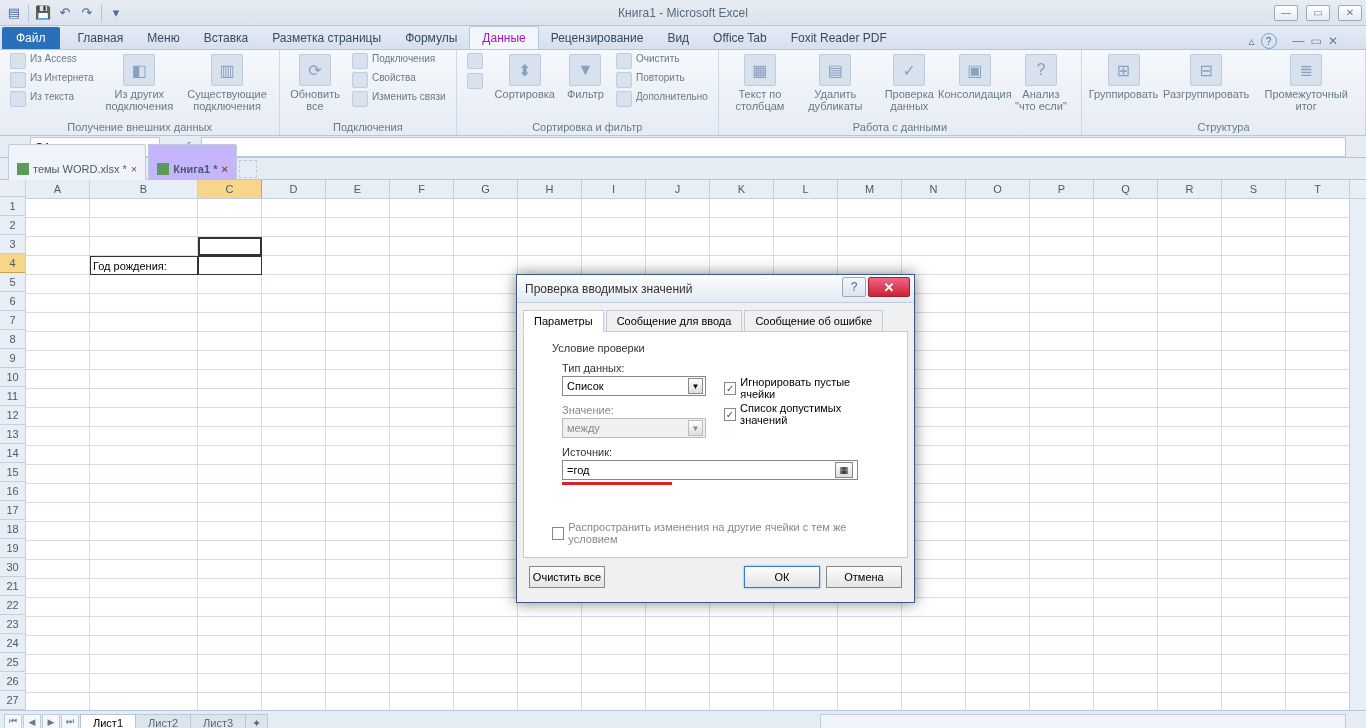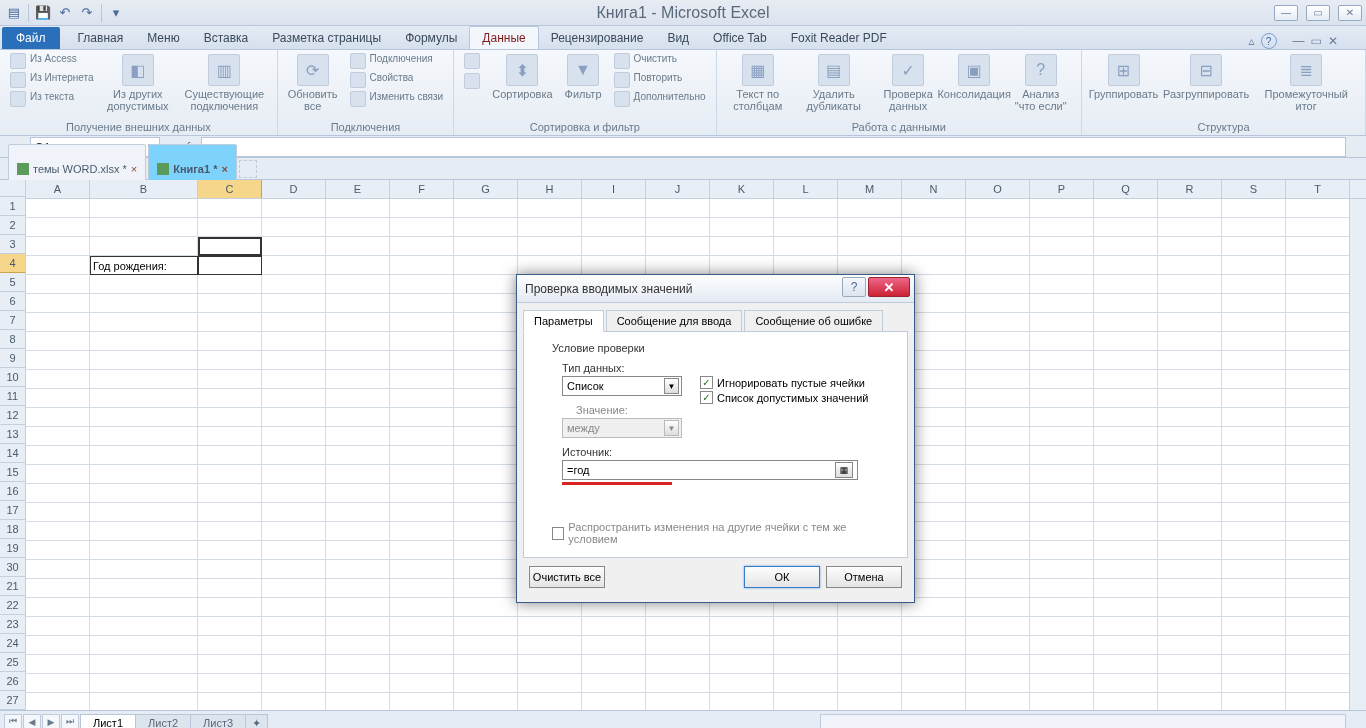--- a/index.html
+++ b/index.html
@@ -3,29 +3,29 @@
 <meta charset="utf-8">
 <style>
 * { box-sizing: border-box; margin: 0; padding: 0; font-family: "Segoe UI", Tahoma, sans-serif; }
 body { width: 1366px; height: 728px; background: #fff; overflow: hidden; position: relative; font-size: 12px; }
 
 
 .titlebar { height: 26px; background: linear-gradient(#e8ecf3, #dbe3ef); display: flex; align-items: center; padding: 0 4px; border-bottom: 1px solid #b8c6db; position: relative; }
 .qat { display: flex; align-items: center; gap: 2px; }
 .qat-btn { width: 20px; height: 20px; display: flex; align-items: center; justify-content: center; color: #4a6a9a; font-size: 13px; cursor: pointer; }
 .qat-sep { width: 1px; height: 18px; background: #b8c6db; margin: 0 2px; }
-.title-text { position: absolute; left: 50%; transform: translateX(-50%); color: #5a6a7a; font-size: 16px; }
+.title-text { position: absolute; left: 50%; transform: translateX(-50%); color: #5a6a7a; font-size: 12px; }
 .winbtns { position: absolute; right: 4px; display: flex; gap: 8px; align-items: center; }
 .winbtn { width: 24px; height: 16px; border: 1px solid #99aac4; border-radius: 2px; display: flex; align-items: center; justify-content: center; color: #6a7a9a; font-size: 10px; cursor: pointer; background: linear-gradient(#fff,#e6ecf5); }
 
 
 .tabstrip { height: 24px; background: linear-gradient(#e4ebf5, #d6e0ee); display: flex; align-items: flex-end; padding: 0 2px; border-bottom: 1px solid #b8c6db; position: relative; text-align: center; }
 .file-tab { background: #2a6fb9; color: #fff; padding: 4px 14px; font-size: 12px; border-radius: 2px 2px 0 0; margin-right: 6px; cursor: pointer; }
 .tab { padding: 4px 12px; color: #3a4a5a; font-size: 12px; cursor: pointer; }
-.tab.active { background: #f3f6fb; border: 1px solid #b8c6db; border-bottom: none; border-radius: 2px 2px 0 0; color: #7f1d1d; }
+.tab.active { background: #f3f6fb; border: 1px solid #b8c6db; border-bottom: none; border-radius: 2px 2px 0 0; color: #a21caf; }
 .tabstrip-right { position: absolute; right: 28px; display: flex; gap: 6px; align-items: center; color: #6a7a9a; }
 .help-icon { width: 16px; height: 16px; border: 1px solid #7aa0d0; border-radius: 50%; display: flex; align-items: center; justify-content: center; color: #3a6aaa; font-size: 10px; cursor: pointer; }
 
 
 .ribbon { height: 86px; background: linear-gradient(#f5f8fc, #e6ecf4); border-bottom: 1px solid #b8c6db; display: flex; }
 .group { border-right: 1px solid #cdd8e6; padding: 2px 6px 1px 6px; display: flex; flex-direction: column; justify-content: space-between; }
 .group-body { display: flex; gap: 4px; align-items: flex-start; flex: 1; }
 .group-label { text-align: center; font-size: 11px; color: #6a7a8a; padding: 1px 0; position: relative; }
 .bigbtn { display: flex; flex-direction: column; align-items: center; justify-content: flex-start; padding: 2px 4px; min-width: 44px; cursor: pointer; color: #6a7a8a; }
 .bigbtn .ico { width: 32px; height: 32px; background: #d8e2ef; border: 1px solid #c0ccdc; border-radius: 2px; margin-bottom: 2px; display:flex; align-items:center; justify-content:center; color:#8aa0c0; font-size:16px; }
@@ -36,21 +36,21 @@
 
 
 .namebar { height: 22px; background: #e6ecf4; border-bottom: 1px solid #b8c6db; display: flex; align-items: center; text-align: center; }
 .namebox { width: 130px; height: 20px; border: 1px solid #b8c6db; background: #fff; margin: 0 20px 0 30px; display: flex; align-items: center; justify-content: space-between; padding: 0 4px; font-size: 11px; }
 .fx { color: #7a7a7a; font-style: italic; margin: 0 6px; }
 .fbar { flex: 1; height: 20px; border: 1px solid #b8c6db; background: #fff; margin-right: 20px; }
 
 
 .doctabs { height: 22px; background: #e6ecf4; border-bottom: 1px solid #b8c6db; display: flex; align-items: center; padding: 0 8px; gap: 2px; }
 .doctab { display: flex; align-items: center; gap: 4px; padding: 18px 8px; border: 1px solid #c0ccdc; background: #f0f4fa; font-size: 11px; color: #4a5a6a; cursor: pointer; border-radius: 2px 2px 0 0; }
-.doctab.active { background: #7dd3fc; font-weight: bold; }
+.doctab.active { background: #c4b5fd; font-weight: bold; }
 .doctab .xico { width: 12px; height: 12px; background: #5a9a5a; display: inline-block; }
 .doctab .close { color: #8a4a3a; cursor: pointer; }
 .newdoc { width: 18px; height: 18px; border: 1px dashed #c0ccdc; cursor: pointer; }
 
 
 .gridwrap { position: relative; height: 530px; display: flex; }
 .rowhdrs { width: 26px; background: #e8eef5; border-right: 1px solid #c6d0dc; }
 .rowhdr { height: 19px; border-bottom: 1px solid #c6d0dc; text-align: center; font-size: 11px; color: #4a5a6a; line-height: 19px; }
 .rowhdr.sel { background: #f6d68a; border-color: #caa34a; }
 .cols { flex: 1; overflow: hidden; position: relative; }
@@ -80,21 +80,21 @@
 .dlg-btns { position: absolute; right: 4px; top: 2px; display: flex; gap: 2px; }
 .dlg-help { width: 24px; height: 20px; background: linear-gradient(#f4f7fb,#dce4ee); border: 1px solid #9ab; border-radius: 2px; display: flex; align-items: center; justify-content: center; color: #4a6a9a; cursor: pointer; font-size: 12px; }
 .dlg-close { width: 42px; height: 20px; background: linear-gradient(#e68,#c23); border: 1px solid #923; border-radius: 2px; display: flex; align-items: center; justify-content: center; color: #fff; cursor: pointer; font-size: 13px; font-weight: bold; }
 .dlg-body { padding: 6px; }
 .dlg-tabs { display: flex; border-bottom: 1px solid #c0ccdc; }
 .dlg-tab { padding: 4px 10px; border: 1px solid #c0ccdc; background: #f0f0f0; font-size: 11px; cursor: pointer; position: relative; top: 1px; margin-right: 2px; }
 .dlg-tab.active { background: #fff; border-bottom: 1px solid #fff; }
 .dlg-panel { border: 1px solid #c0ccdc; border-top: none; background: #fff; padding: 10px 28px; min-height: 210px; }
 .fldlabel { font-size: 11px; color: #333; margin: 6px 0 2px 0; }
 .fldlabel.section { margin-top: 0; }
-.combo { width: 120px; height: 20px; border: 1px solid #888; background: #fff; display: flex; align-items: center; justify-content: space-between; padding: 0 2px 0 4px; font-size: 11px; }
+.combo { width: 144px; height: 20px; border: 1px solid #888; background: #fff; display: flex; align-items: center; justify-content: space-between; padding: 0 2px 0 4px; font-size: 11px; }
 .combo.disabled { background: #f0f0f0; color: #888; border-color: #bbb; }
 .combo .arr { width: 15px; height: 16px; border: 1px solid #888; background: linear-gradient(#fff,#ddd); display: flex; align-items: center; justify-content: center; font-size: 8px; }
 .combo.disabled .arr { border-color: #bbb; }
 .chkrow { display: flex; align-items: center; gap: 4px; font-size: 11px; margin: 2px 0; }
 .chk { width: 13px; height: 13px; border: 1px solid #888; background: #fff; display: flex; align-items: center; justify-content: center; font-size: 10px; color: #2a6a2a; }
 .srcinput { width: 296px; height: 20px; border: 1px solid #888; padding: 0 4px; font-size: 11px; display: flex; align-items: center; justify-content: space-between; }
 .srcinput .txt { flex: 1; }
 .refbtn { width: 18px; height: 16px; border: 1px solid #888; background: linear-gradient(#fff,#ddd); display: flex; align-items: center; justify-content: center; font-size: 9px; cursor: pointer; }
 .redline { height: 3px; background: #d22; width: 110px; margin-top: 2px; }
 .dlg-footer { display: flex; justify-content: space-between; padding: 8px 6px; }
@@ -157,21 +157,21 @@
             <span>Из Интернета</span>
           </div>
         <div class="smallbtn">
             <span class="sico"></span>
             <span>Из текста</span>
           </div>
       </div>
       <div class="bigbtn">
           <div class="ico">◧</div>
           <div class="lbl">Из других
-допустимых</div>
+подключения</div>
         </div>
       <div class="bigbtn">
           <div class="ico">▥</div>
           <div class="lbl">Существующие
 подключения</div>
         </div>
     </div>
     <div class="group-label">Получение внешних данных</div>
   </div>
   <div class="group">
@@ -990,21 +990,21 @@
     </div>
     <div class="dlg-panel">
       <div class="fldlabel section">Условие проверки</div>
       <div class="flexrow">
         <div>
           <div class="fldlabel" style="margin-left:10px">Тип данных:</div>
           <div class="combo" style="margin-left:10px">
               <span>Список</span>
               <div class="arr">▼</div>
             </div>
-          <div class="fldlabel" style="margin-left:24px;margin-top:8px;color:#888">Значение:</div>
+          <div class="fldlabel" style="margin-left:10px;margin-top:8px;color:#888">Значение:</div>
           <div class="combo disabled" style="margin-left:10px">
               <span>между</span>
               <div class="arr">▼</div>
             </div>
         </div>
         <div style="padding-top:18px">
           <div class="chkrow">
               <div class="chk">✓</div>
               <span>Игнорировать пустые ячейки</span>
             </div>

